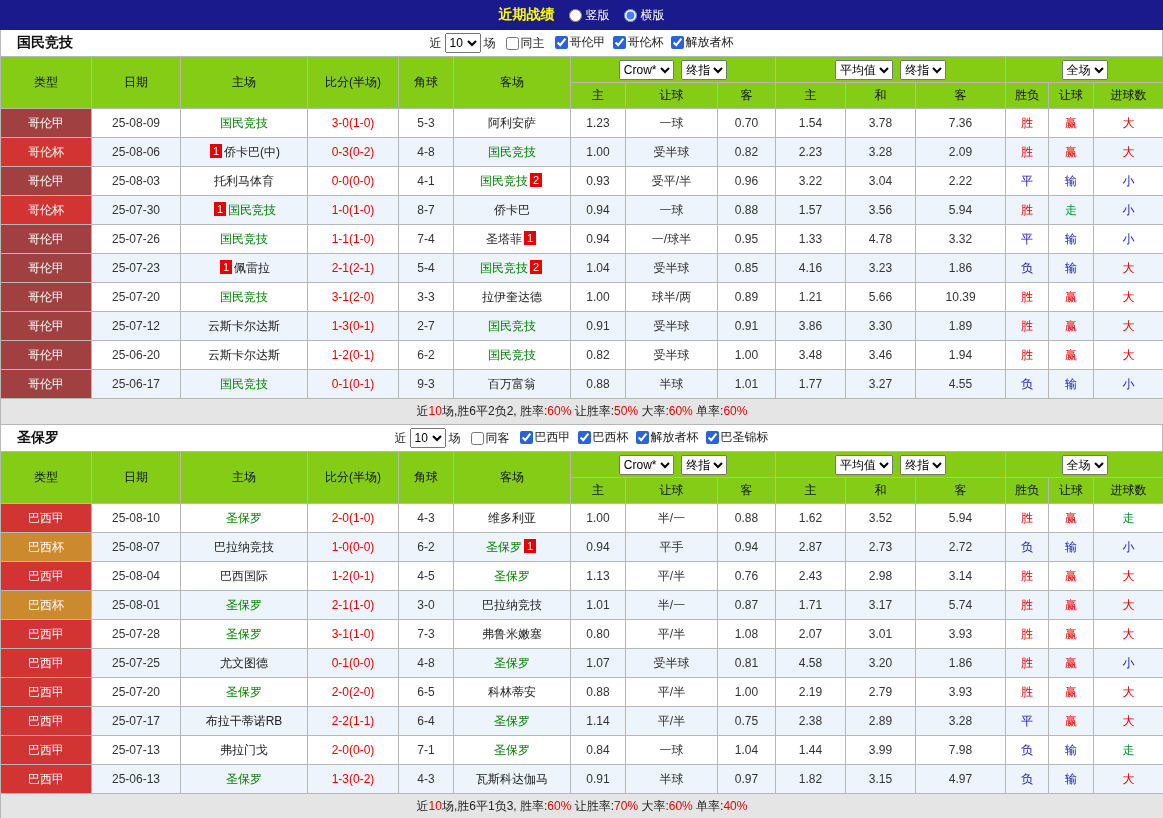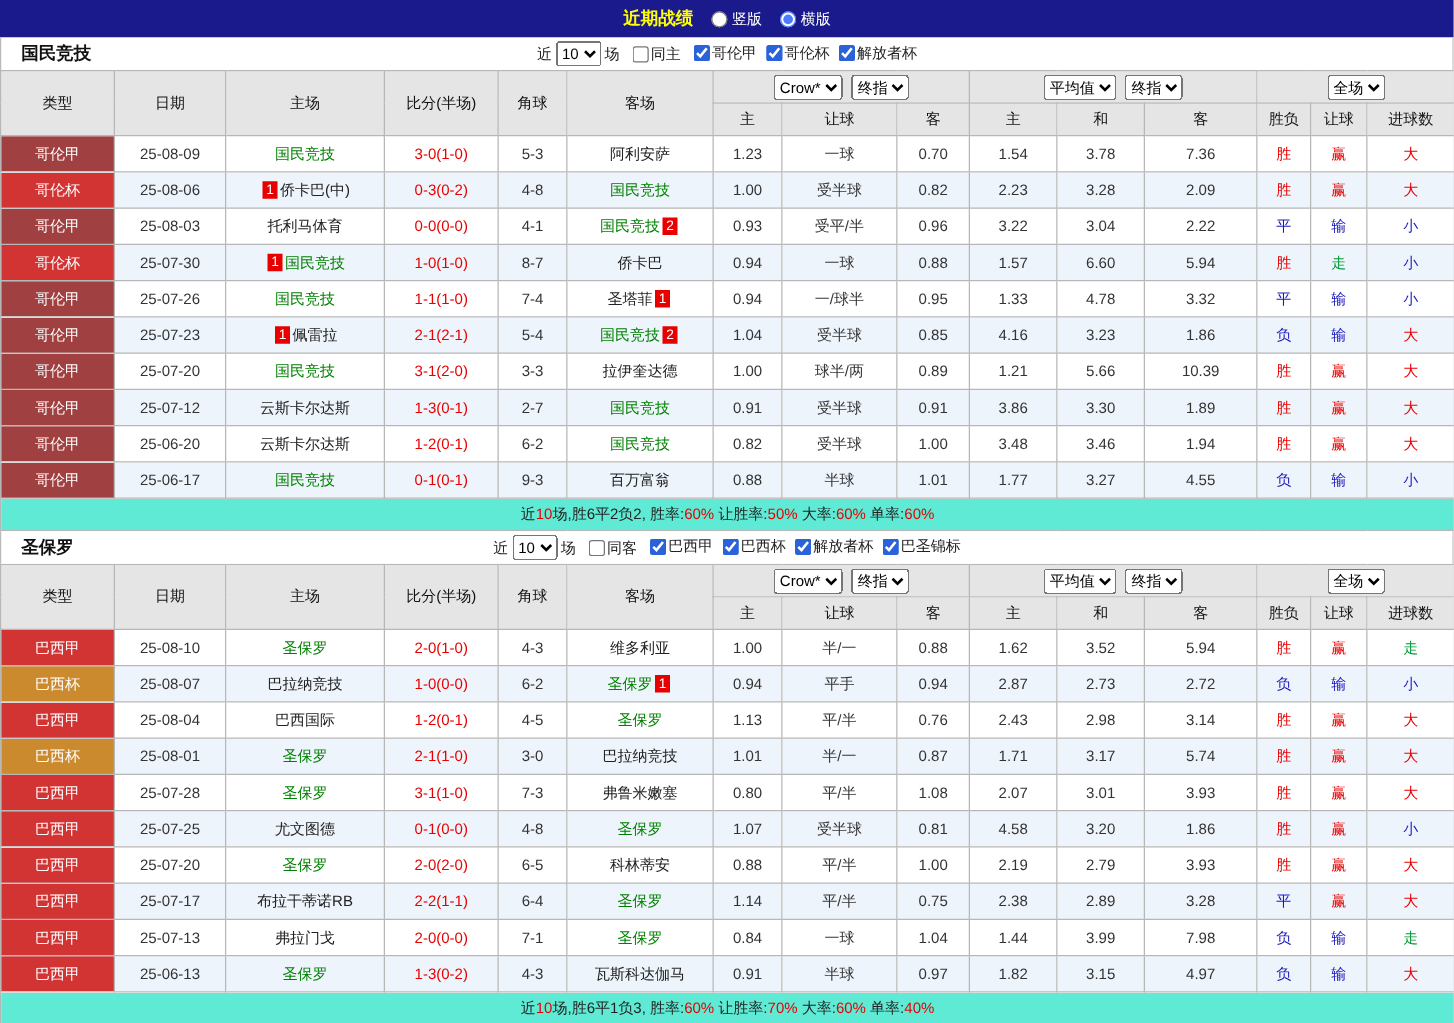--- a/index.html
+++ b/index.html
@@ -22,25 +22,25 @@
   .controls { display: inline-flex; align-items: center; gap: 3px; }
   .controls select { height: 20px; font-size: 12px; }
   .controls label { display: inline-flex; align-items: center; gap: 2px; margin-left: 7px; cursor: pointer; }
   .controls input[type=checkbox] { accent-color: #2962d9; width: 13px; height: 13px; margin: 0; }
 
   table { border-collapse: collapse; table-layout: fixed; width: 1163px; }
   th, td {
     border: 1px solid #b7b7b7; text-align: center; overflow: hidden;
     white-space: nowrap; padding: 0 1px;
   }
-  thead th { background: #e5e5e5; height: 26px; font-weight: normal; color: #111; }
+  thead th { background: #84cc16; height: 26px; font-weight: normal; color: #111; }
   thead select { height: 20px; font-size: 12px; margin: 0 2px; }
   tbody td { height: 29px; color: #333; }
   tbody tr:nth-child(even) td { background: #eef4fb; }
-  tfoot td { height: 26px; background: #5eead4; color: #222; }
+  tfoot td { height: 26px; background: #e5e5e5; color: #222; }
 
   .type-cell { color: #fff; }
   .score-cell { color: #e80000; }
   .team-green { color: #008000; }
   .team-plain { color: #222; }
   .badge {
     display: inline-block; min-width: 12px; height: 14px; line-height: 14px;
     background: #e80000; color: #fff; font-size: 11px; margin: 0 2px;
     vertical-align: 1px; padding: 0 1px;
   }
@@ -189,21 +189,21 @@
         <td class="type-cell" style="background: rgb(210, 51, 51);">哥伦杯</td>
         <td>25-07-30</td>
         <td class="team-cell"><span class="badge">1</span><span class="team-green">国民竞技</span></td>
         <td class="score-cell">1-0(1-0)</td>
         <td>8-7</td>
         <td class="team-cell"><span class="team-plain">侨卡巴</span></td>
         <td>0.94</td>
         <td>一球</td>
         <td>0.88</td>
         <td>1.57</td>
-        <td>6.60</td>
+        <td>3.56</td>
         <td>5.94</td>
         <td style="color: rgb(232, 0, 0);">胜</td>
         <td style="color: rgb(0, 153, 51);">走</td>
         <td style="color: rgb(23, 23, 189);">小</td>
       </tr>
       <tr>
         <td class="type-cell" style="background: rgb(160, 64, 64);">哥伦甲</td>
         <td>25-07-26</td>
         <td class="team-cell"><span class="team-green">国民竞技</span></td>
         <td class="score-cell">1-1(1-0)</td>

